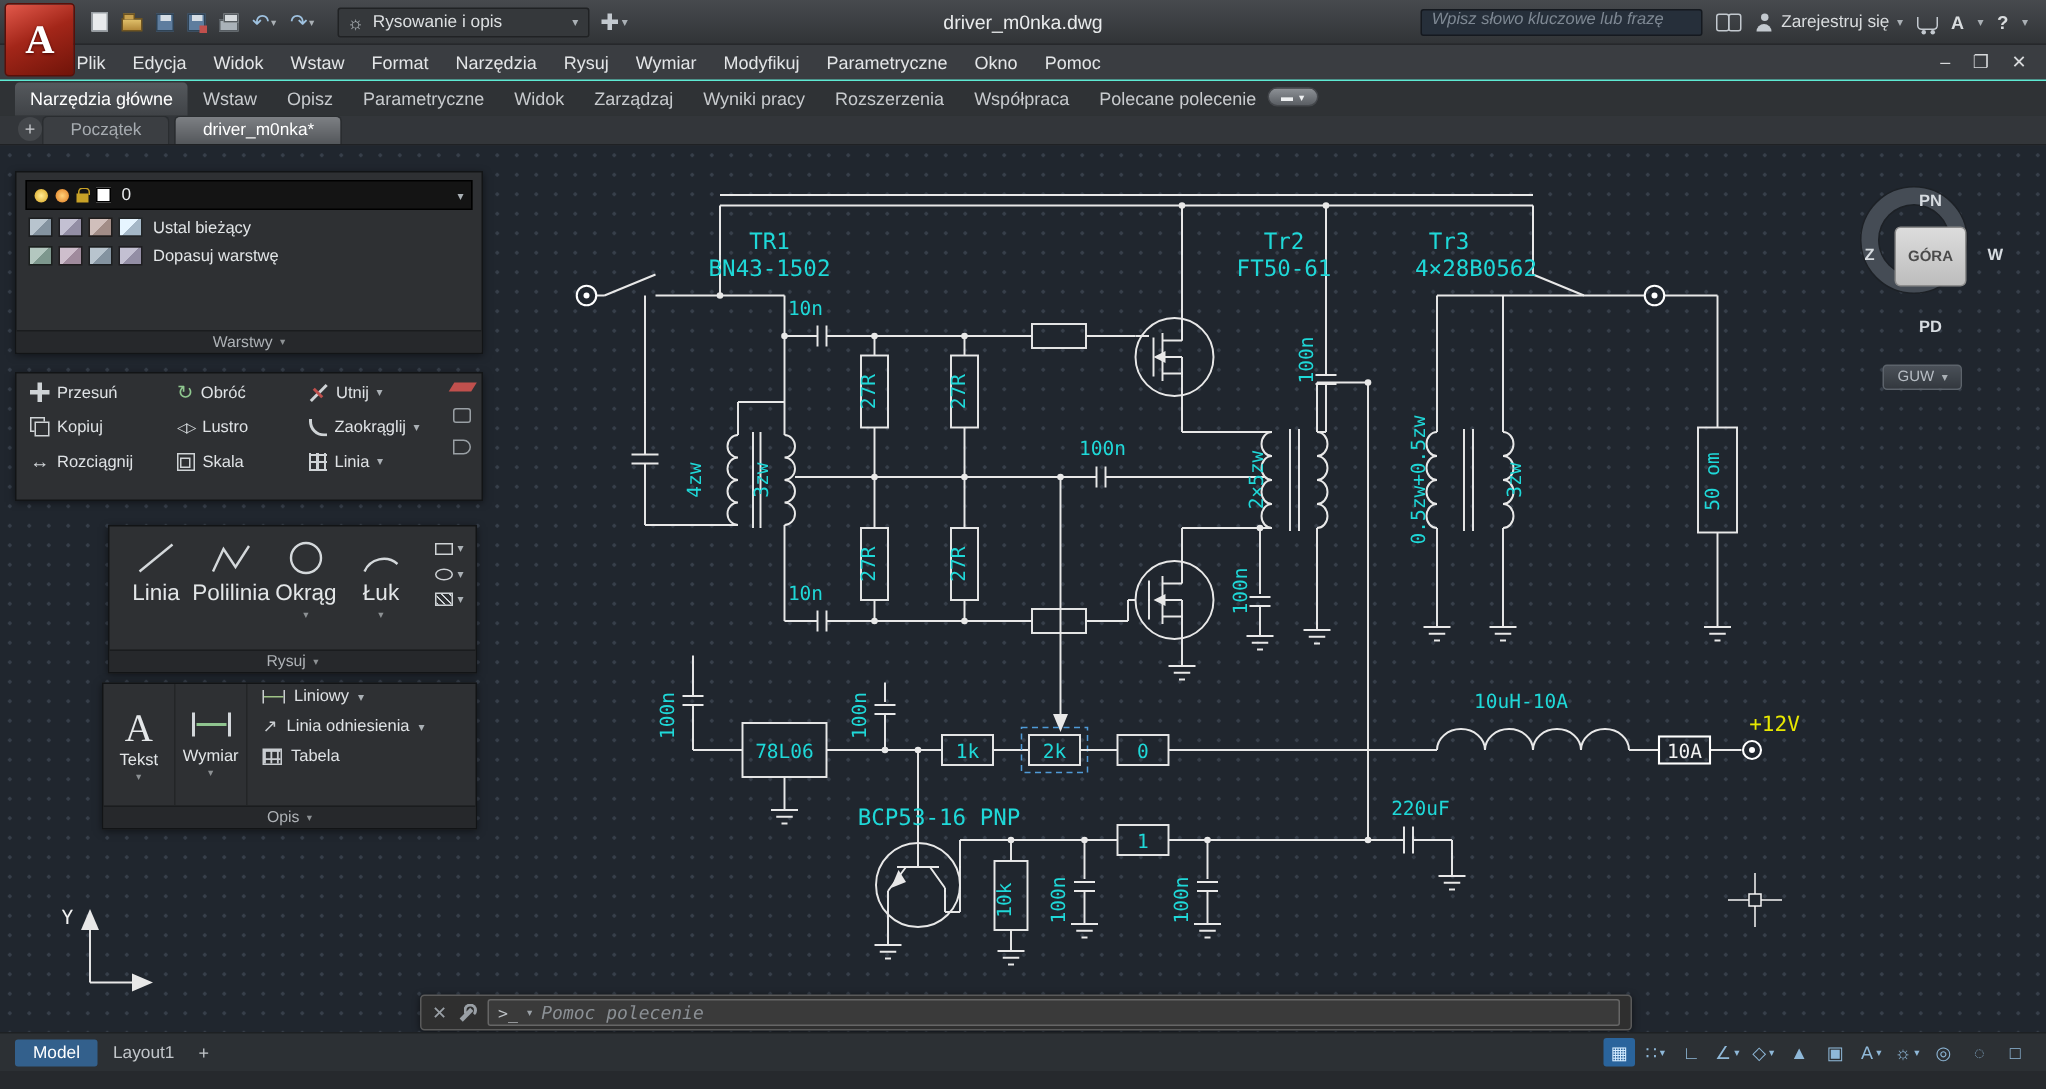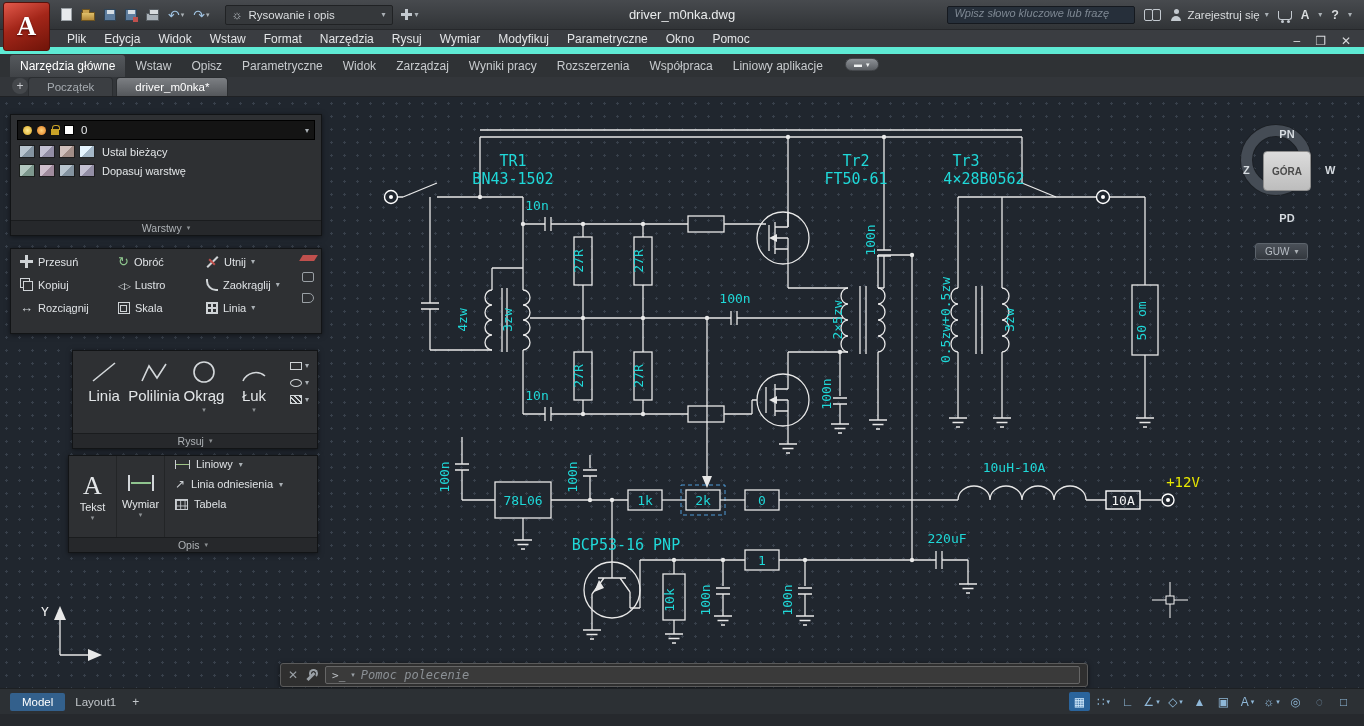--- a/index.html
+++ b/index.html
@@ -50,21 +50,21 @@
   .ic-binoc { width:17px; height:11px; position:relative; display:inline-block; cursor:pointer; }
   .ic-binoc::before, .ic-binoc::after { content:""; position:absolute; width:7px; height:10px; border:1.5px solid #c3c9cf; border-radius:2px; top:0; }
   .ic-binoc::before { left:0; } .ic-binoc::after { right:0; }
   .ic-person { width:12px; height:12px; position:relative; display:inline-block; }
   .ic-person::before { content:""; position:absolute; left:3.5px; top:0; width:5px; height:5px; border-radius:50%; background:#c3c9cf; }
   .ic-person::after { content:""; position:absolute; left:1px; bottom:0; width:10px; height:5px; border-radius:5px 5px 0 0; background:#c3c9cf; }
   .ic-cart { width:14px; height:9px; border:1.5px solid #c3c9cf; border-top:none; border-radius:0 0 3px 3px; position:relative; display:inline-block; margin-top:2px; }
   .ic-cart::after { content:""; position:absolute; left:2px; bottom:-4px; width:3px; height:3px; border-radius:50%; background:#c3c9cf; box-shadow:6px 0 0 #c3c9cf; }
 
   
-  .menubar { height:24px; background:#3a3d41; display:flex; align-items:center; padding-left:58px; border-bottom:7px solid #5eead4; }
+  .menubar { height:24px; background:#3a3d41; display:flex; align-items:center; padding-left:42px; border-bottom:1px solid #5eead4; }
   .menu-item { color:#e3e5e7; font-size:12px; padding:3px 9px; cursor:pointer; border-radius:2px; }
   .win-ctl { margin-left:auto; display:flex; align-items:center; gap:15px; padding-right:13px; color:#d7d9db; font-size:12px; }
   .win-ctl span { cursor:pointer; }
 
   
   .ribbontabs { height:23px; background:#2f3235; display:flex; align-items:flex-end; padding-left:10px; position:relative; }
   .rtab { padding:4px 10px 4px; color:#c8cbce; font-size:12px; cursor:pointer; white-space:nowrap; }
   .rtab.active { background:linear-gradient(#55595d,#404347); color:#fff; border-radius:3px 3px 0 0; }
   .ribbon-pill { position:absolute; left:845px; top:4px; display:flex; align-items:center; gap:4px;
     background:linear-gradient(#8d9196,#5a5e63); border:1px solid #44474b; border-radius:8px; padding:1px 8px; cursor:pointer; }
@@ -310,21 +310,21 @@
       </div>
   <span class="rtab active">Narzędzia główne</span>
       <span class="rtab">Wstaw</span>
       <span class="rtab">Opisz</span>
       <span class="rtab">Parametryczne</span>
       <span class="rtab">Widok</span>
       <span class="rtab">Zarządzaj</span>
       <span class="rtab">Wyniki pracy</span>
       <span class="rtab">Rozszerzenia</span>
       <span class="rtab">Współpraca</span>
-      <span class="rtab">Liniowy aplikacje</span>
+      <span class="rtab">Polecane polecenie</span>
     </div>
 
   <div class="filetabs">
 
     <div class="ftab-plus">+</div>
   <span class="ftab"><span>Początek</span></span>
       <span class="ftab active"><span>driver_m0nka*</span></span>
     </div>
 
   <div class="canvas">

